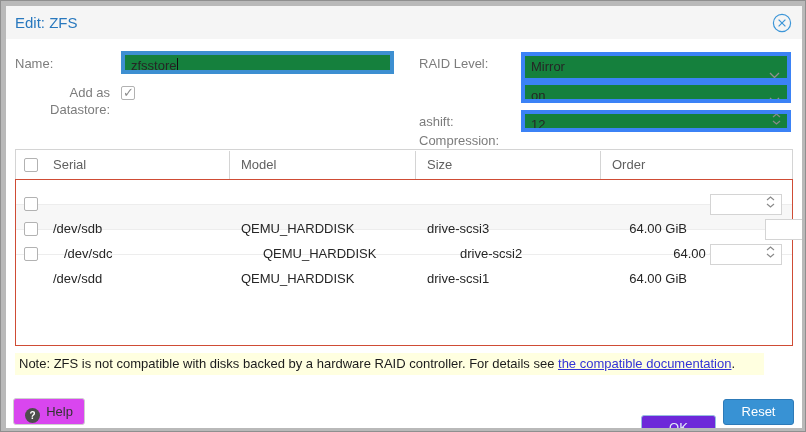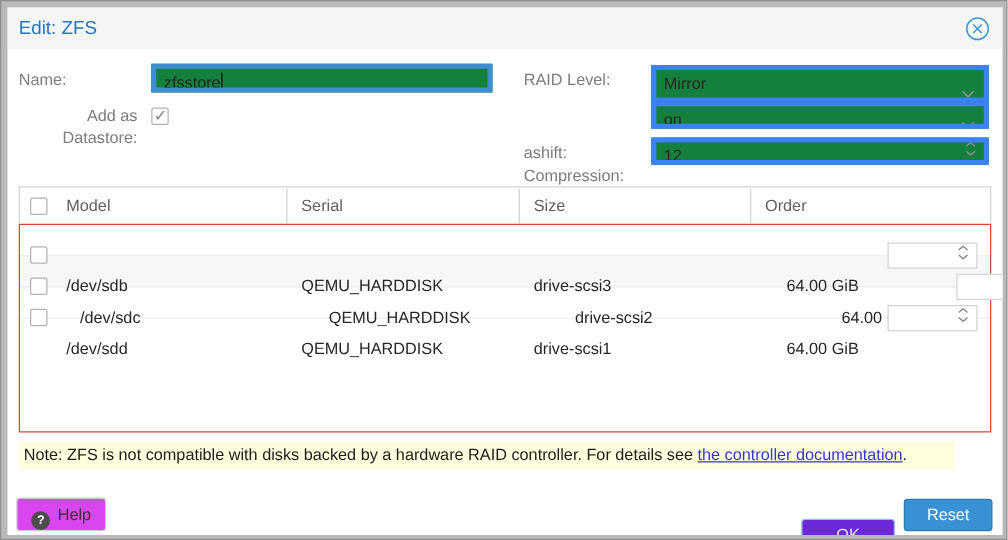--- a/index.html
+++ b/index.html
@@ -98,22 +98,22 @@
         <svg width="9" height="5" viewBox="0 0 9 5">
             <path d="M1 1 L4.5 4 L8 1" fill="none" stroke="#8a8a8a" stroke-width="1.2"></path>
           </svg>
       </span>
     </div>
 
     <div class="grid-head">
       <div class="hcb">
           <div class="cbox"></div>
         </div>
+      <div class="hcell sep">Serial</div>
       <div class="hcell sep">Model</div>
-      <div class="hcell sep">Serial</div>
       <div class="hcell sep">Size</div>
       <div class="hcell">Order</div>
     </div>
 
     <div class="grid-body">
 
       <div class="trow">
         <div class="cbcell">
             <div class="cbox"></div>
           </div>
@@ -178,21 +178,21 @@
                   <path d="M1 1 L4.5 4 L8 1" fill="none" stroke="#8a8a8a" stroke-width="1.2"></path>
                 </svg>
             </span>
           </div>
         </div>
       </div>
 
     </div>
 
     <div class="note">
-      <span>Note: ZFS is not compatible with disks backed by a hardware RAID controller. For details see </span><a>the controller documentation</a><span>.</span>
+      <span>Note: ZFS is not compatible with disks backed by a hardware RAID controller. For details see </span><a>the compatible documentation</a><span>.</span>
     </div>
 
     <div class="btn help-btn">
       <span class="help-ic">?</span><span>Help</span>
     </div>
     <div class="btn ok-btn">OK</div>
     <div class="btn reset-btn">Reset</div>
 
   </div>
 </div>

